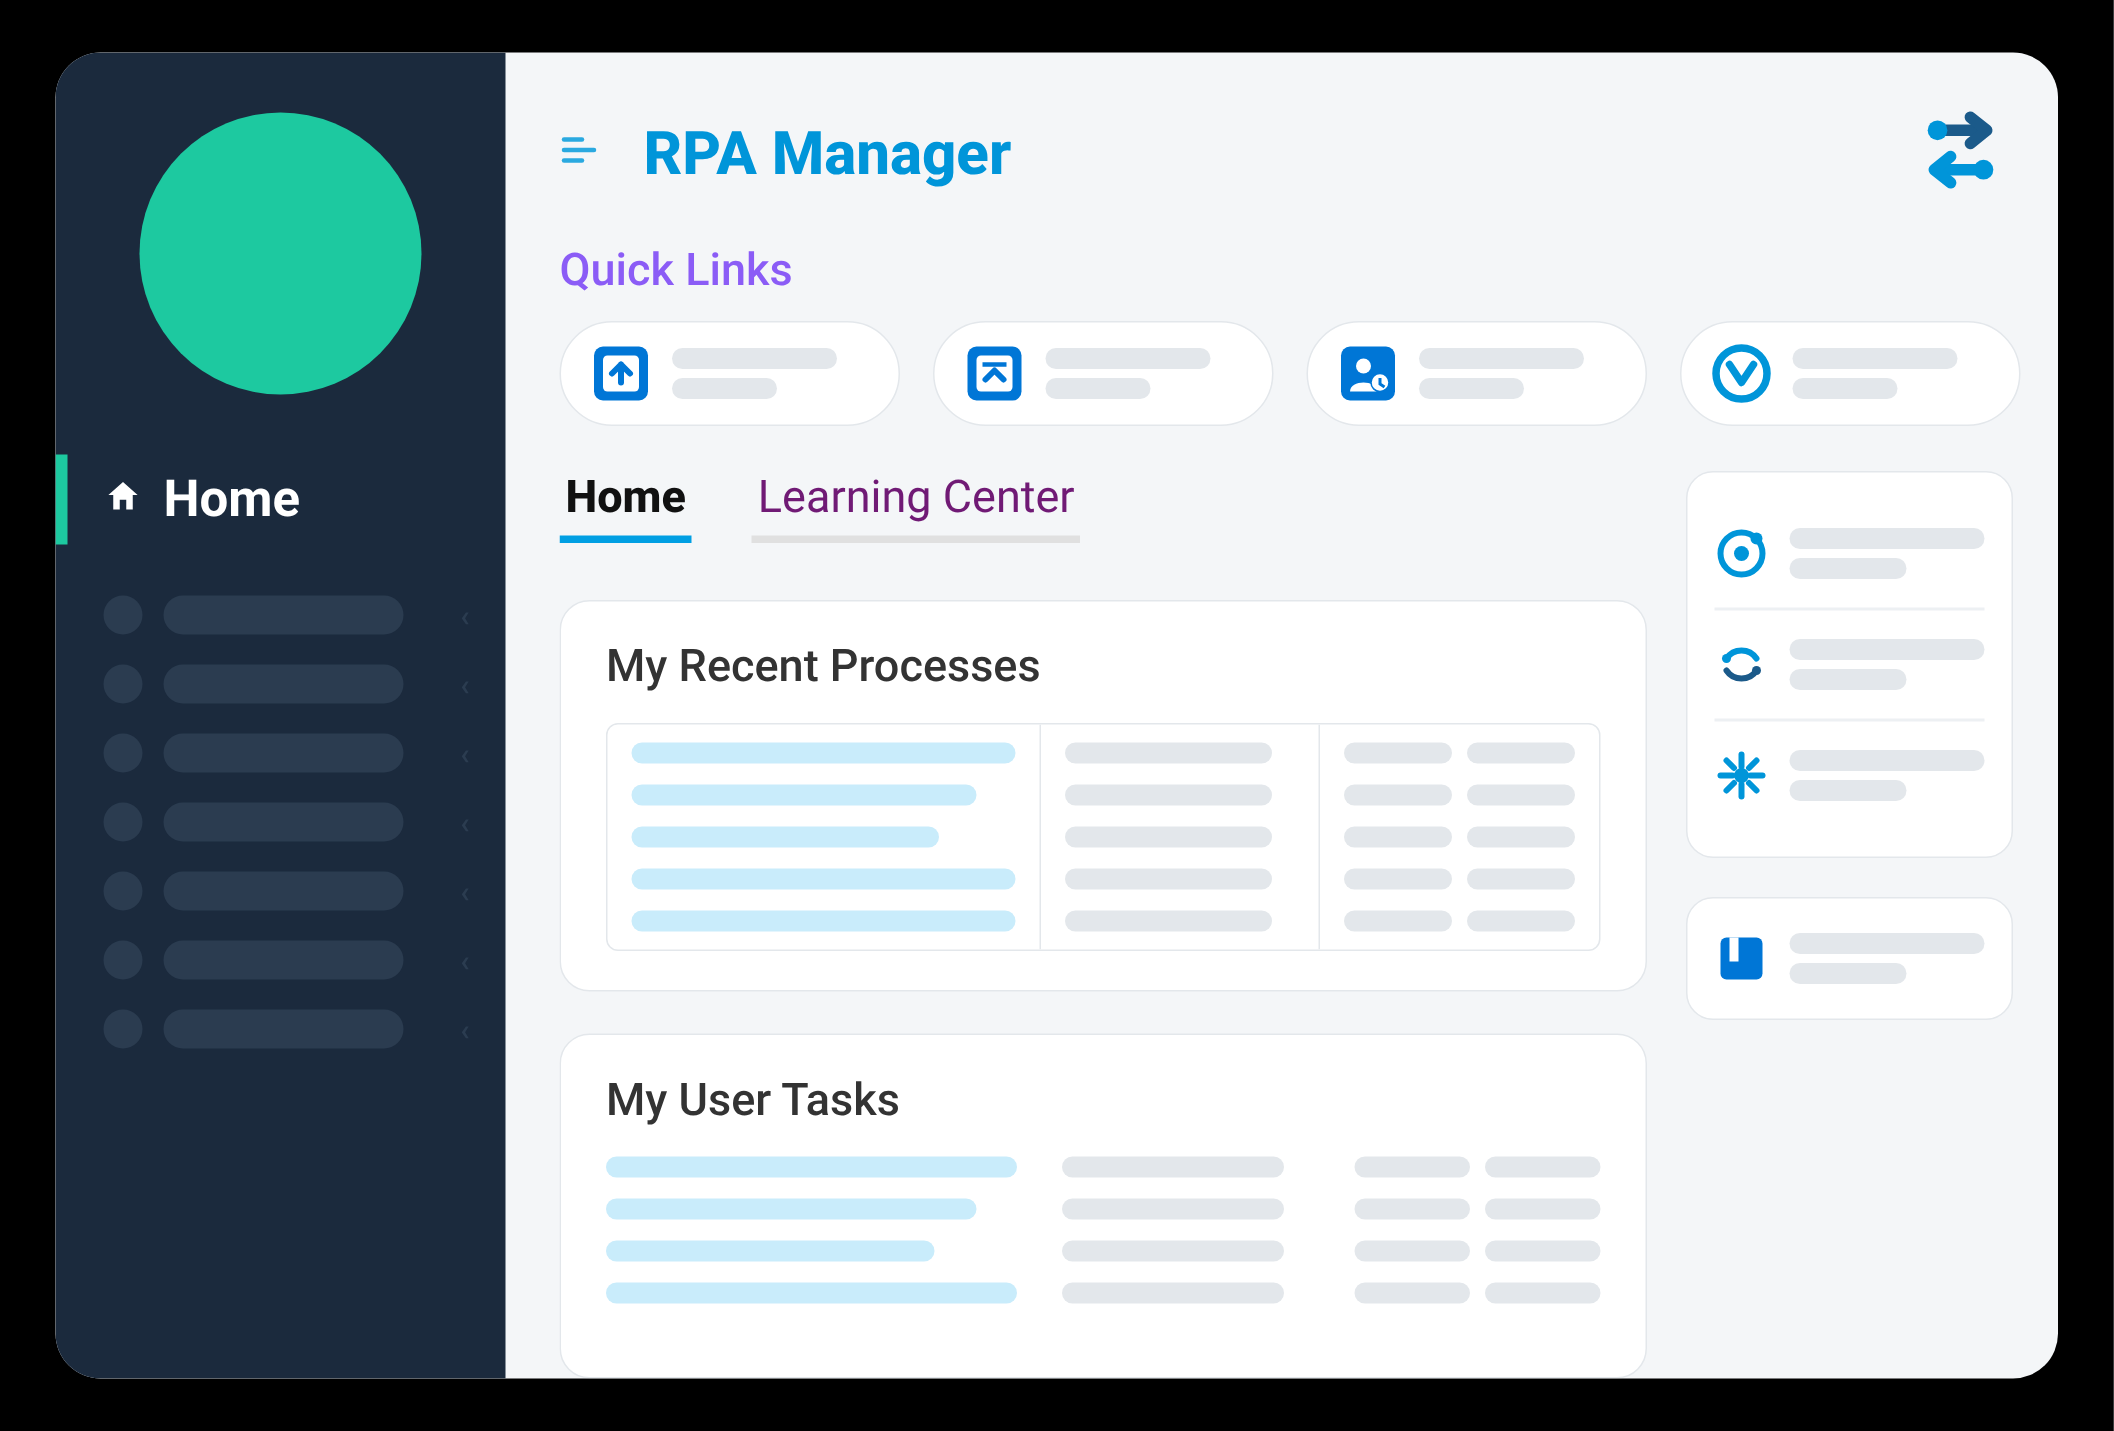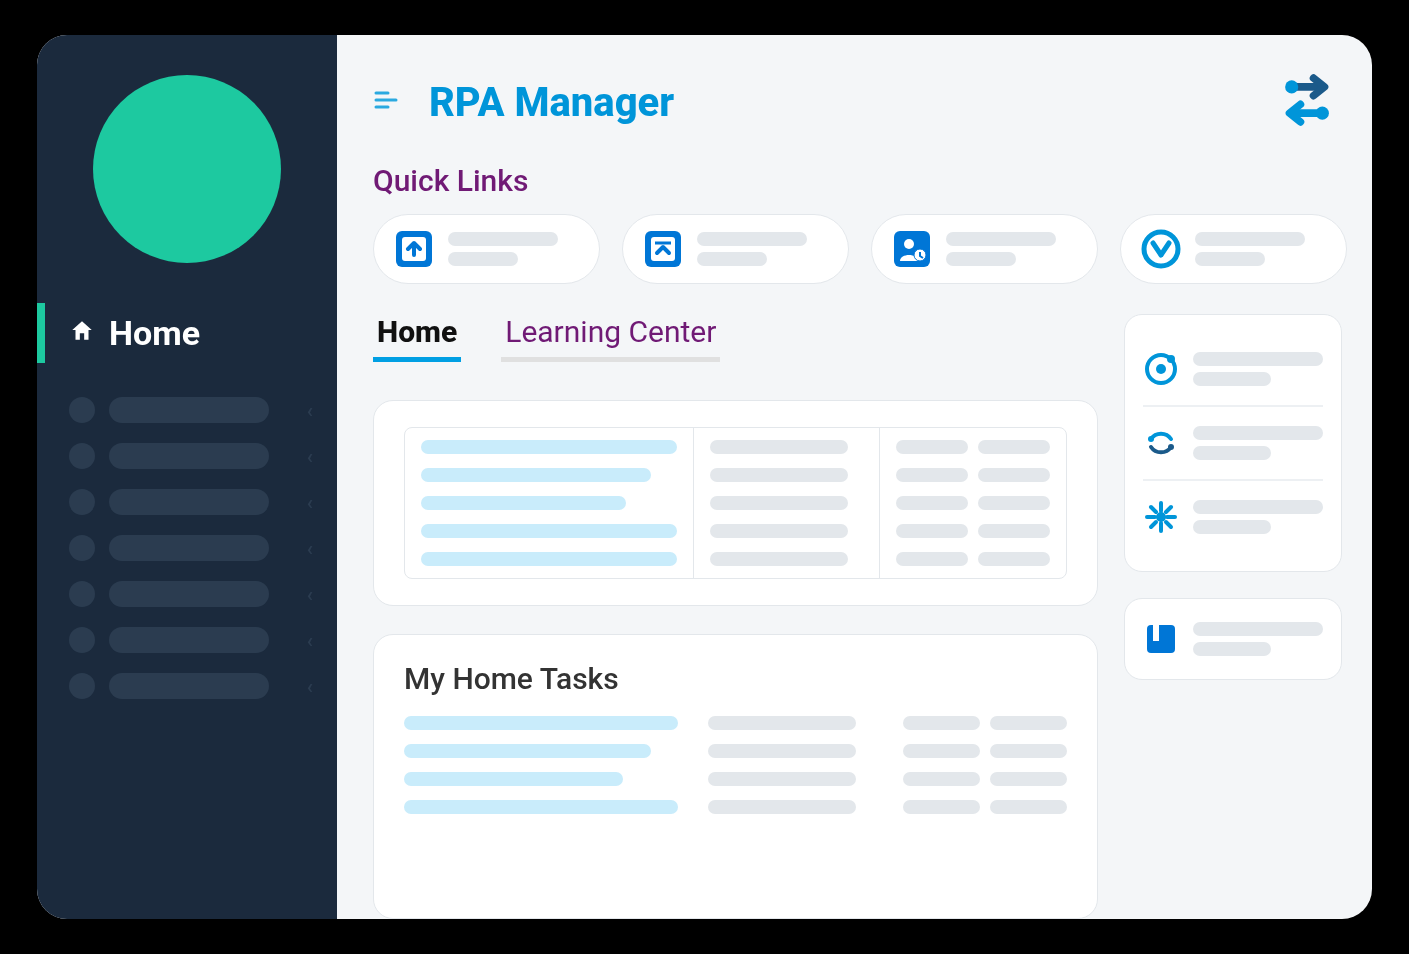--- a/index.html
+++ b/index.html
@@ -50,21 +50,21 @@
     display:flex;
     flex-direction:column;
     padding: 30px 30px 0 36px;
     overflow:hidden;
   }
   .topbar { display:flex; align-items:center; justify-content:space-between; margin-bottom: 24px;}
   .topbar-left { display:flex; align-items:center; gap: 30px;}
   .menu-icon { color:#2aa9e0; }
   .app-title { color:#0095d9; font-size: 40px; font-weight: 800; }
   .logo { }
-  .section-label { color:#701a75; font-size: 30px; font-weight: 500; margin-bottom: 16px;}
+  .section-label { color:#8b5cf6; font-size: 30px; font-weight: 500; margin-bottom: 16px;}
   .quick-link-row { display:flex; gap: 22px; margin-bottom: 30px;}
   .quick-link-card {
     background:#fff; border:1px solid #e3e7eb; border-radius: 40px;
     height: 70px; width: 227px;
     display:flex; align-items:center; gap: 14px;
     padding: 0 20px;
     flex-shrink:0;
   }
   .ql-icon { width:40px; height:40px; display:flex; align-items:center; justify-content:center; }
   .ql-text { display:flex; flex-direction:column; gap:6px; flex:1;}
@@ -253,20 +253,21 @@
     </div>
 
     <div class="content-split">
       <div class="content-left">
         <div class="tabs">
           <div class="tab active">Home</div>
           <div class="tab">Learning Center</div>
         </div>
 
         <div class="panel">
+          <div class="panel-title">My Recent Processes</div>
           <div class="table">
             <div class="col blue">
               <div class="pbar" style="width:100%"></div>
               <div class="pbar" style="width:90%"></div>
               <div class="pbar" style="width:80%"></div>
               <div class="pbar" style="width:100%"></div>
               <div class="pbar" style="width:100%"></div>
             </div>
             <div class="col grey">
               <div class="pbar" style="width:90%"></div>
@@ -284,21 +285,21 @@
                 <div class="pbar"></div>
               <div class="pbar"></div>
                 <div class="pbar"></div>
               <div class="pbar"></div>
                 <div class="pbar"></div>
             </div>
           </div>
         </div>
 
         <div class="panel" style="flex:1;">
-          <div class="panel-title">My Home Tasks</div>
+          <div class="panel-title">My User Tasks</div>
           <div class="table2">
             <div class="tcol blue">
               <div class="pbar" style="width:100%"></div>
               <div class="pbar" style="width:90%"></div>
               <div class="pbar" style="width:80%"></div>
               <div class="pbar" style="width:100%"></div>
             </div>
             <div class="tcol grey">
               <div class="pbar" style="width:90%"></div>
               <div class="pbar" style="width:90%"></div>

